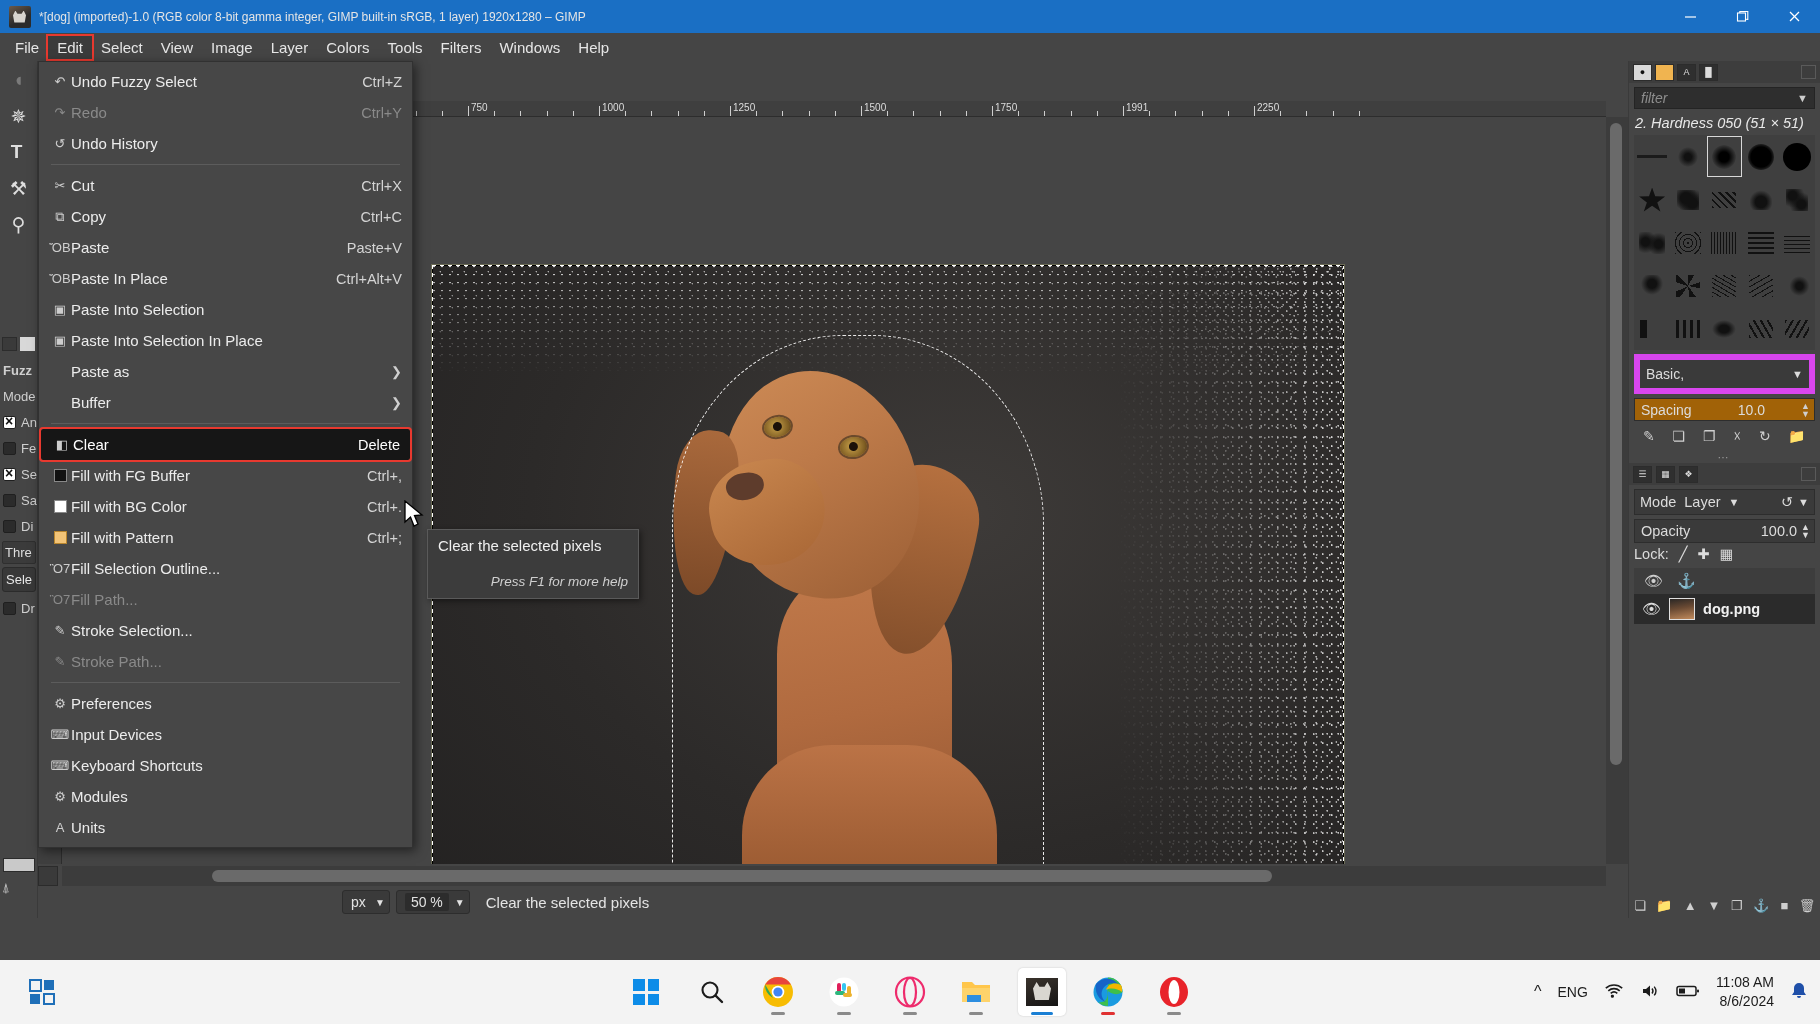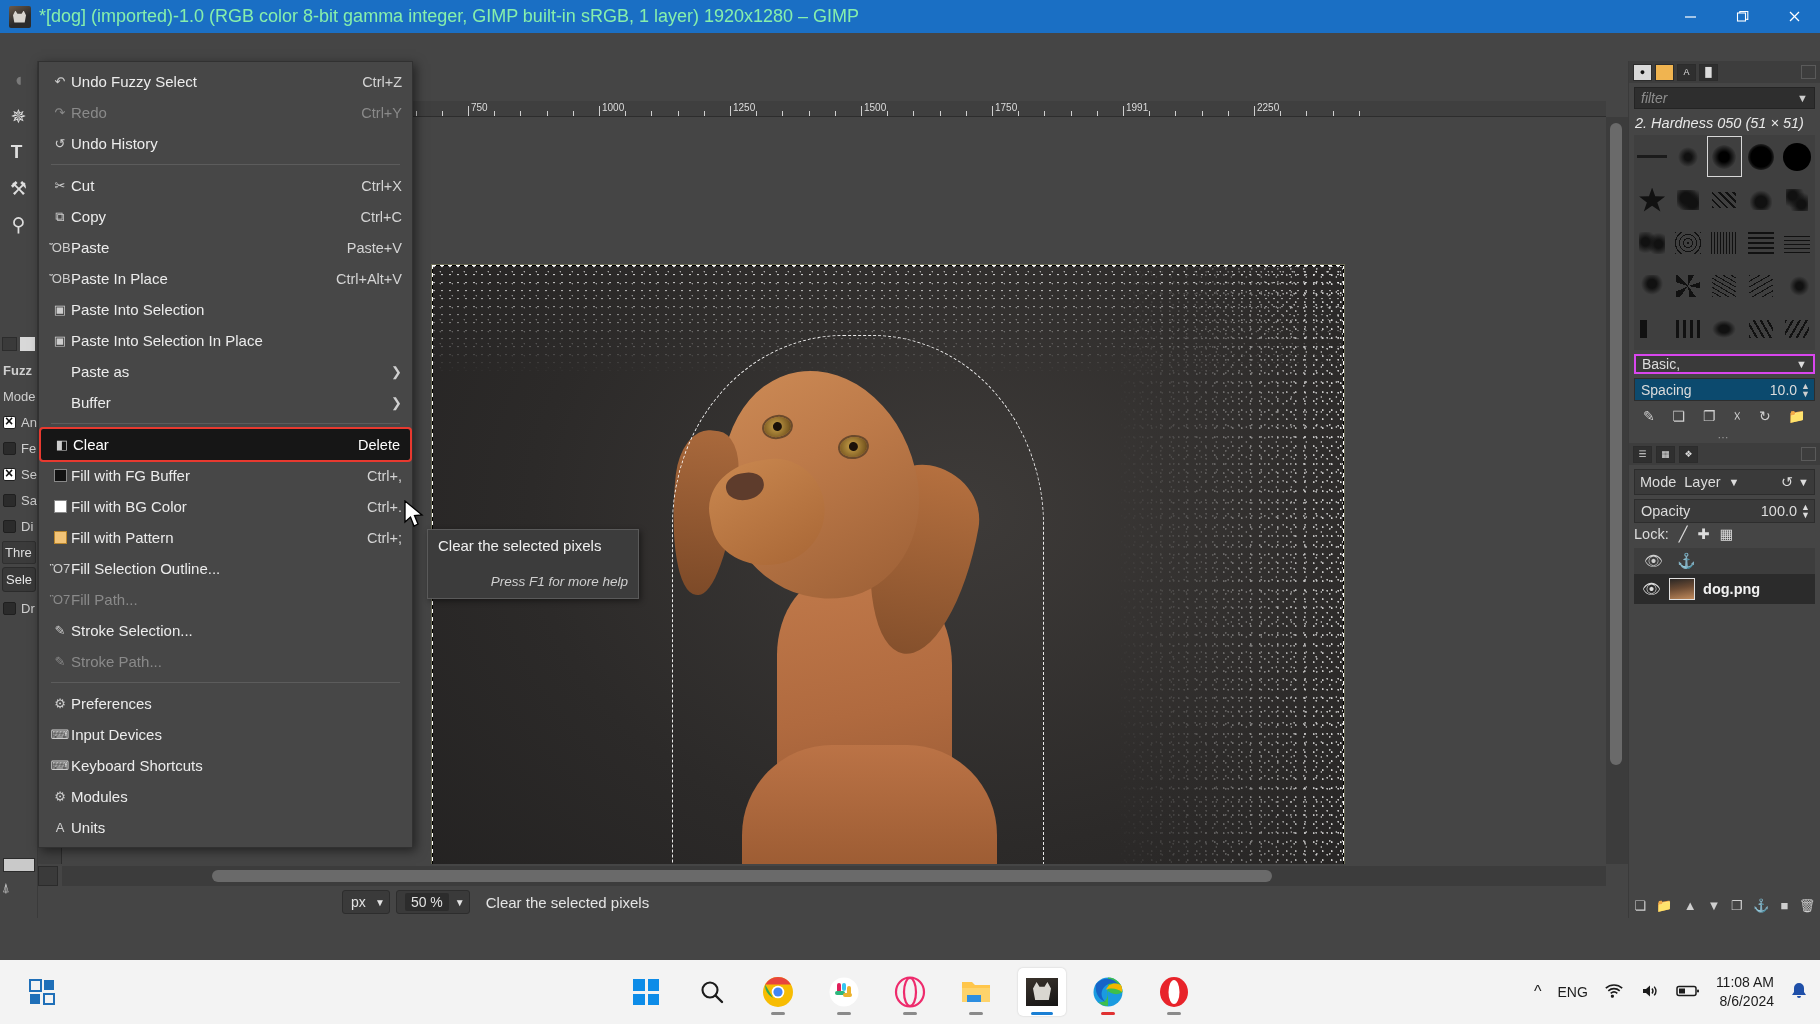--- a/index.html
+++ b/index.html
@@ -14,21 +14,21 @@
   
   .titlebar{
     position:absolute; left:0; top:0; width:1820px; height:33px;
     background:#1a6fc4; display:flex; align-items:center;
   }
   .titlebar .ticon{ width:22px;height:22px;margin:0 8px 0 9px;flex:none;
     background:linear-gradient(150deg,#6b5a4b 0%, #2b2b2b 60%);
     border-radius:2px; position:relative; overflow:hidden;}
   .titlebar .ticon:before{content:"";position:absolute;left:4px;top:5px;width:13px;height:12px;
     background:#d8d5cf;clip-path:polygon(10% 100%,0 40%,18% 0,34% 28%,66% 28%,82% 0,100% 40%,90% 100%);}
-  .titlebar .ttext{ color:#86efac; font-size:18px; white-space:nowrap; }
+  .titlebar .ttext{ color:#e5e5e5; font-size:12px; white-space:nowrap; }
   .winbtns{ position:absolute; right:0; top:0; height:33px; display:flex; }
   .winbtn{ width:52px;height:33px;display:flex;align-items:center;justify-content:center;
     color:#fff;font-size:14px; }
   .winbtn svg{display:block;}
 
   
   .menubar{
     position:absolute; left:0; top:33px; width:1820px; height:28px;
     background:#454545; display:flex; align-items:center; padding-left:6px;
   }
@@ -155,25 +155,25 @@
   .dock-menu{ margin-left:auto;width:15px;height:14px;border:1px solid #5a5a5a;}
   .filterrow{ margin:4px 5px; height:22px; background:#2e2e2e; border:1px solid #242424;
     display:flex;align-items:center;padding:0 6px; font-size:14px; color:#8d8d8d; font-style:italic;}
   .filterrow .chev{ margin-left:auto; color:#ccc; font-style:normal; font-size:11px;}
   .brushname{ padding:2px 6px; font-size:14.5px; font-style:italic; color:#e8e8e8; white-space:nowrap;}
   .brushgrid{ margin:2px 5px; background:#3f3f3f; height:215px; display:grid;
     grid-template-columns:repeat(5,1fr); grid-auto-rows:43px; gap:0;}
   .bcell{ display:flex;align-items:center;justify-content:center; position:relative;}
   .bcell.sel{ outline:1px solid #d8d8d8; outline-offset:-2px;}
   .bdot{ border-radius:50%; }
-  .basicrow{ margin:4px 5px; height:20px; background:#3a3a3a; border:2px solid #d946ef;
+  .basicrow{ margin:4px 5px; height:40px; background:#3a3a3a; border:6px solid #d946ef;
     display:flex;align-items:center;padding:0 6px;font-size:14px;}
   .basicrow .chev{ margin-left:auto; font-size:11px;}
-  .spacingrow{ margin:2px 5px; height:23px; background:#0c4a6e; border:1px solid #2d2d2d;
-    display:flex;align-items:center;padding:0 4px 0 6px;font-size:14px;}
+  .spacingrow{ margin:2px 5px; height:23px; background:#a16207; border:1px solid #2d2d2d;
+    display:flex;align-items:center;padding:0 4px 0 6px;font-size:14px;gap:32px;}
   .spacingrow .val{ margin-left:auto; }
   .spacingrow .spin{ margin-left:4px; font-size:9px; line-height:8px; color:#cfcfcf;}
   .iconrow{ display:flex; align-items:center; justify-content:space-around; height:26px;
     margin:2px 5px; color:#cfcfcf; font-size:14px;}
   .grip{ text-align:center; color:#9a9a9a; font-size:11px; letter-spacing:3px; height:12px;}
   .dock2tabs{ display:flex; align-items:center; height:22px; background:#3d3d3d; padding:0 4px; gap:4px;}
   .moderow{ margin:4px 5px; height:26px; background:#3a3a3a; border:1px solid #2d2d2d;
     display:flex;align-items:center;padding:0 5px; font-size:14.5px; gap:8px;}
   .moderow .chev{ font-size:11px;}
   .moderow .reset{ margin-left:auto; display:flex; gap:5px; align-items:center;}
@@ -258,20 +258,33 @@
       </div>
       <div class="winbtn close">
         <svg width="13" height="13" viewBox="0 0 13 13">
             <line x1="2" y1="2" x2="11" y2="11" stroke="#fff" stroke-width="1.3"></line>
             <line x1="11" y1="2" x2="2" y2="11" stroke="#fff" stroke-width="1.3"></line>
           </svg>
       </div>
     </div>
   </div>
 
+  <div class="menubar" id="menubar">
+      <div class="mi">File</div>
+      <div class="mi active">Edit</div>
+      <div class="mi">Select</div>
+      <div class="mi">View</div>
+      <div class="mi">Image</div>
+      <div class="mi">Layer</div>
+      <div class="mi">Colors</div>
+      <div class="mi">Tools</div>
+      <div class="mi">Filters</div>
+      <div class="mi">Windows</div>
+      <div class="mi">Help</div>
+    </div>
 
   <div class="toolbox">
     <div class="tb-ico" style="opacity:.35;">◖</div>
     <div class="tb-ico">✵</div>
     <div class="tb-ico" style="font-weight:bold;">T </div>
     <div class="tb-ico">⚒</div>
     <div class="tb-ico">⚲</div>
 
     <div class="toolopts">
       <div class="to-row" style="gap:3px;padding-left:2px;">

